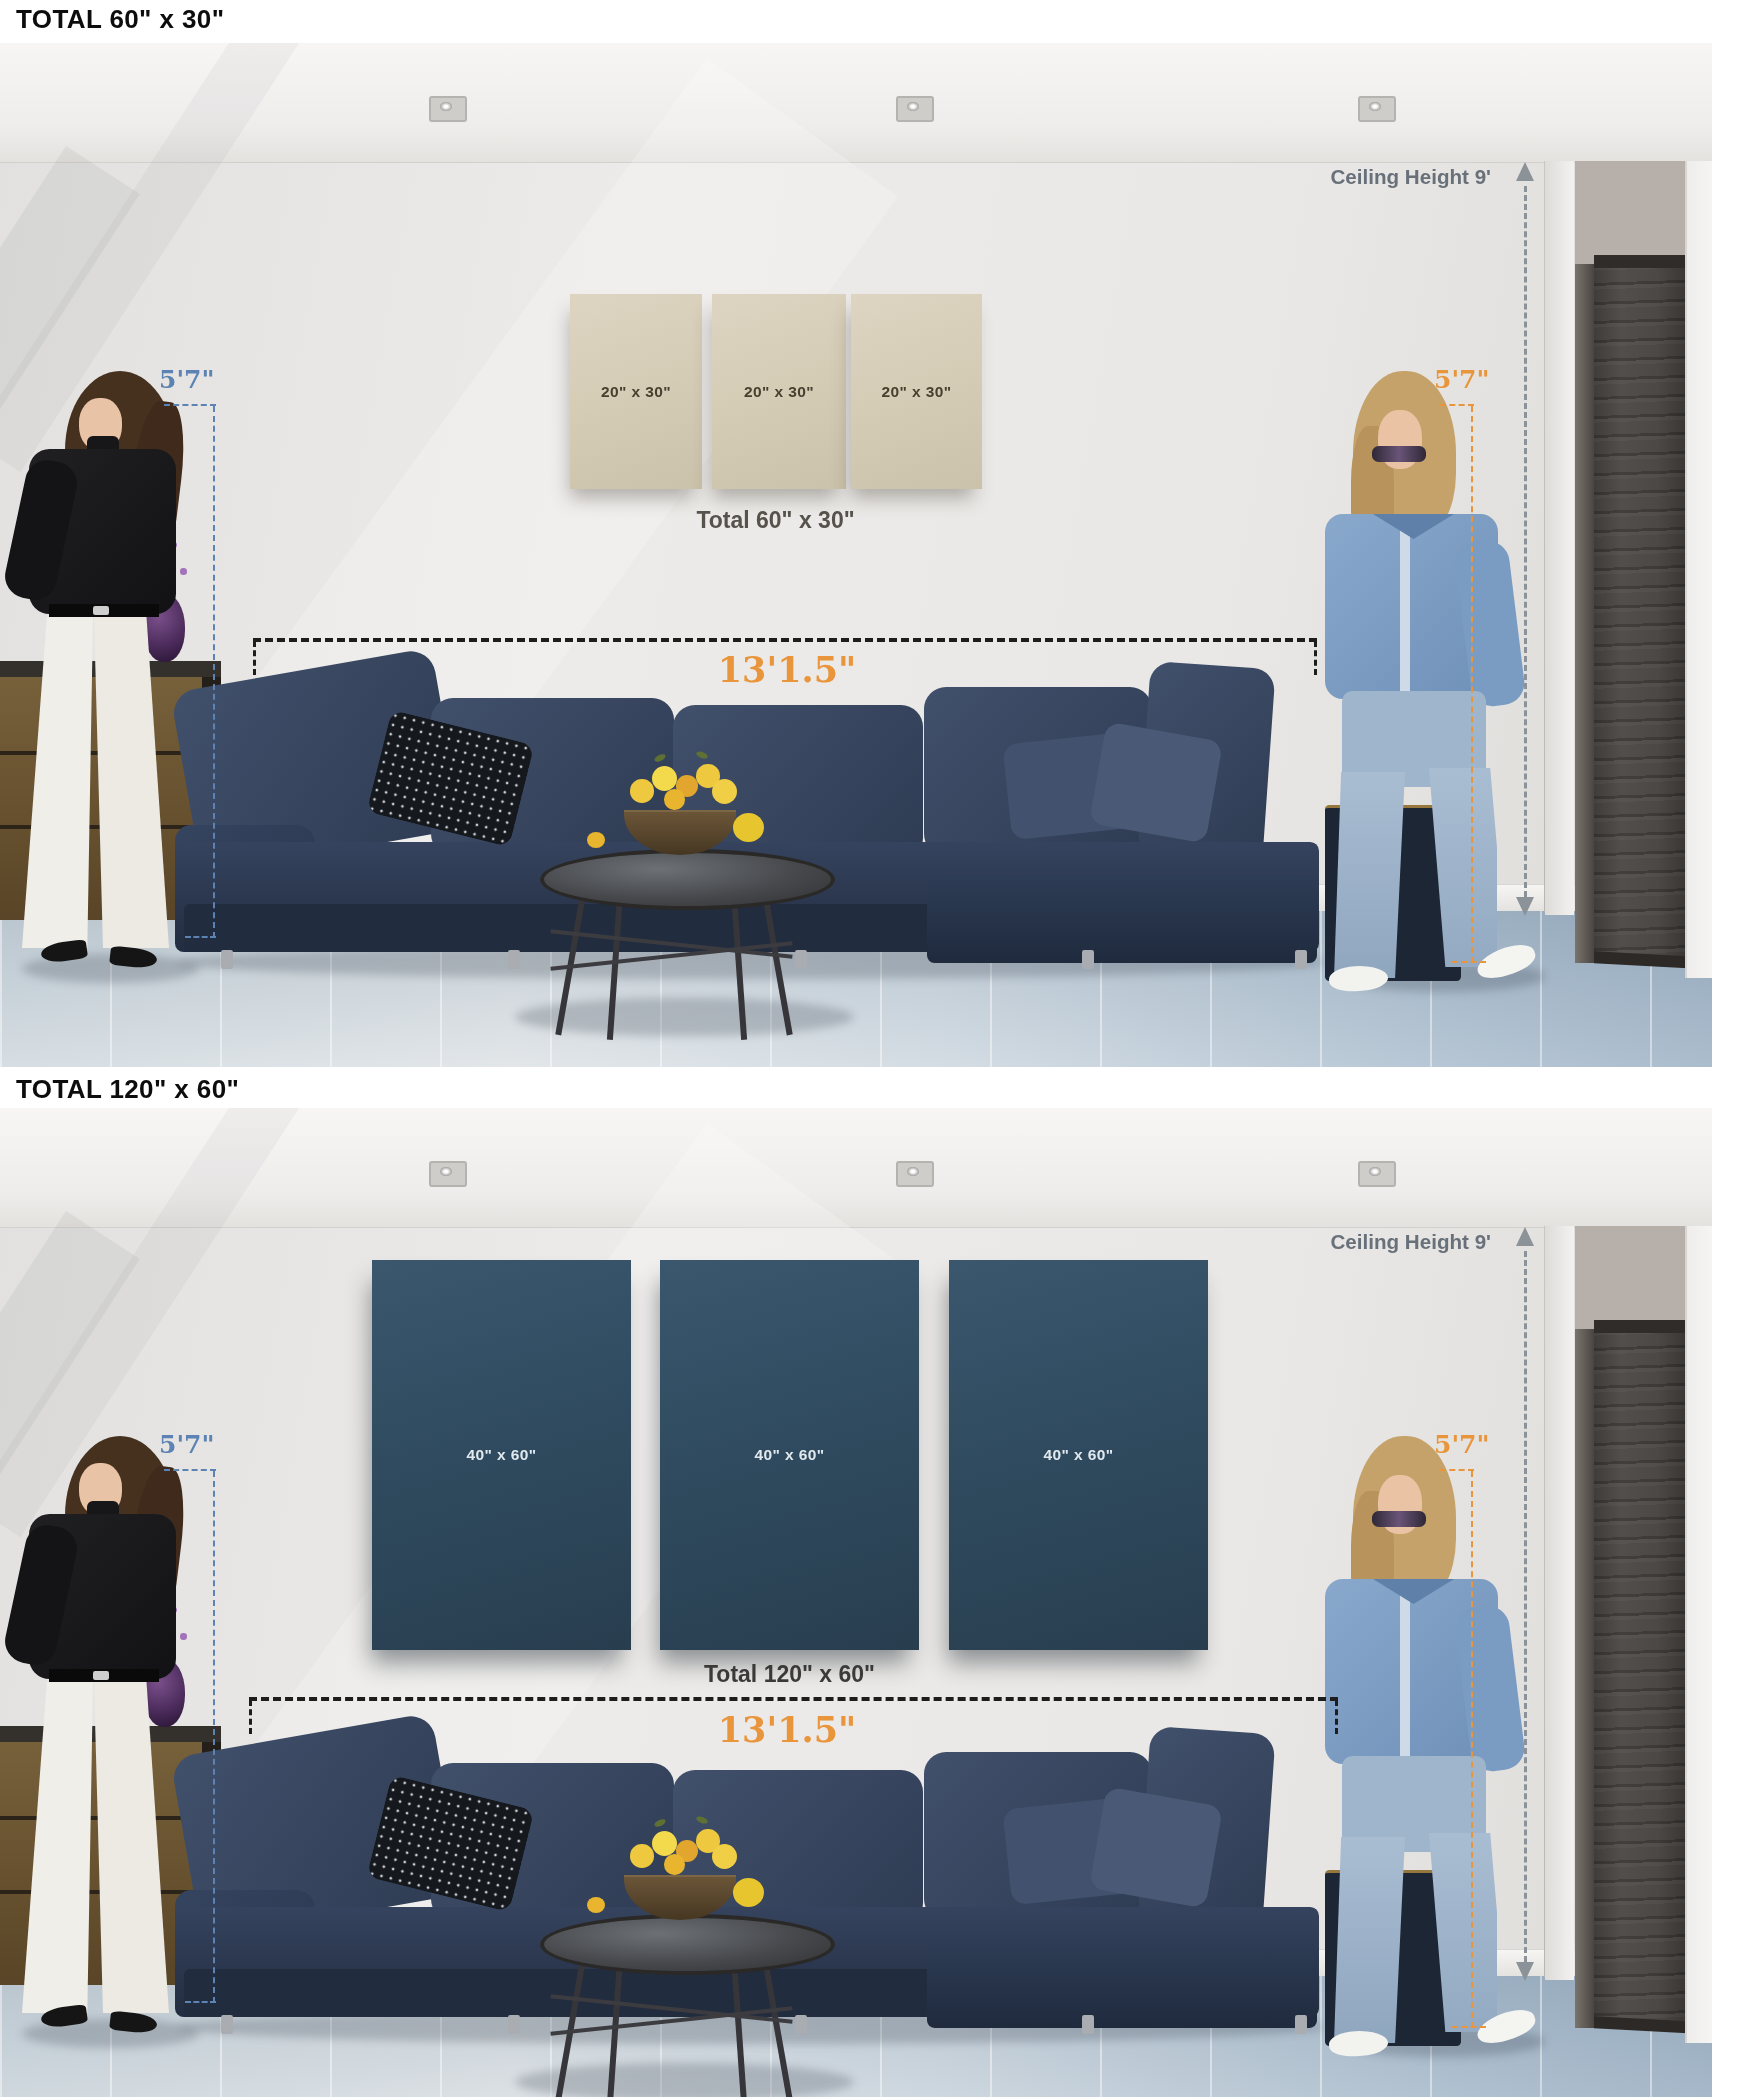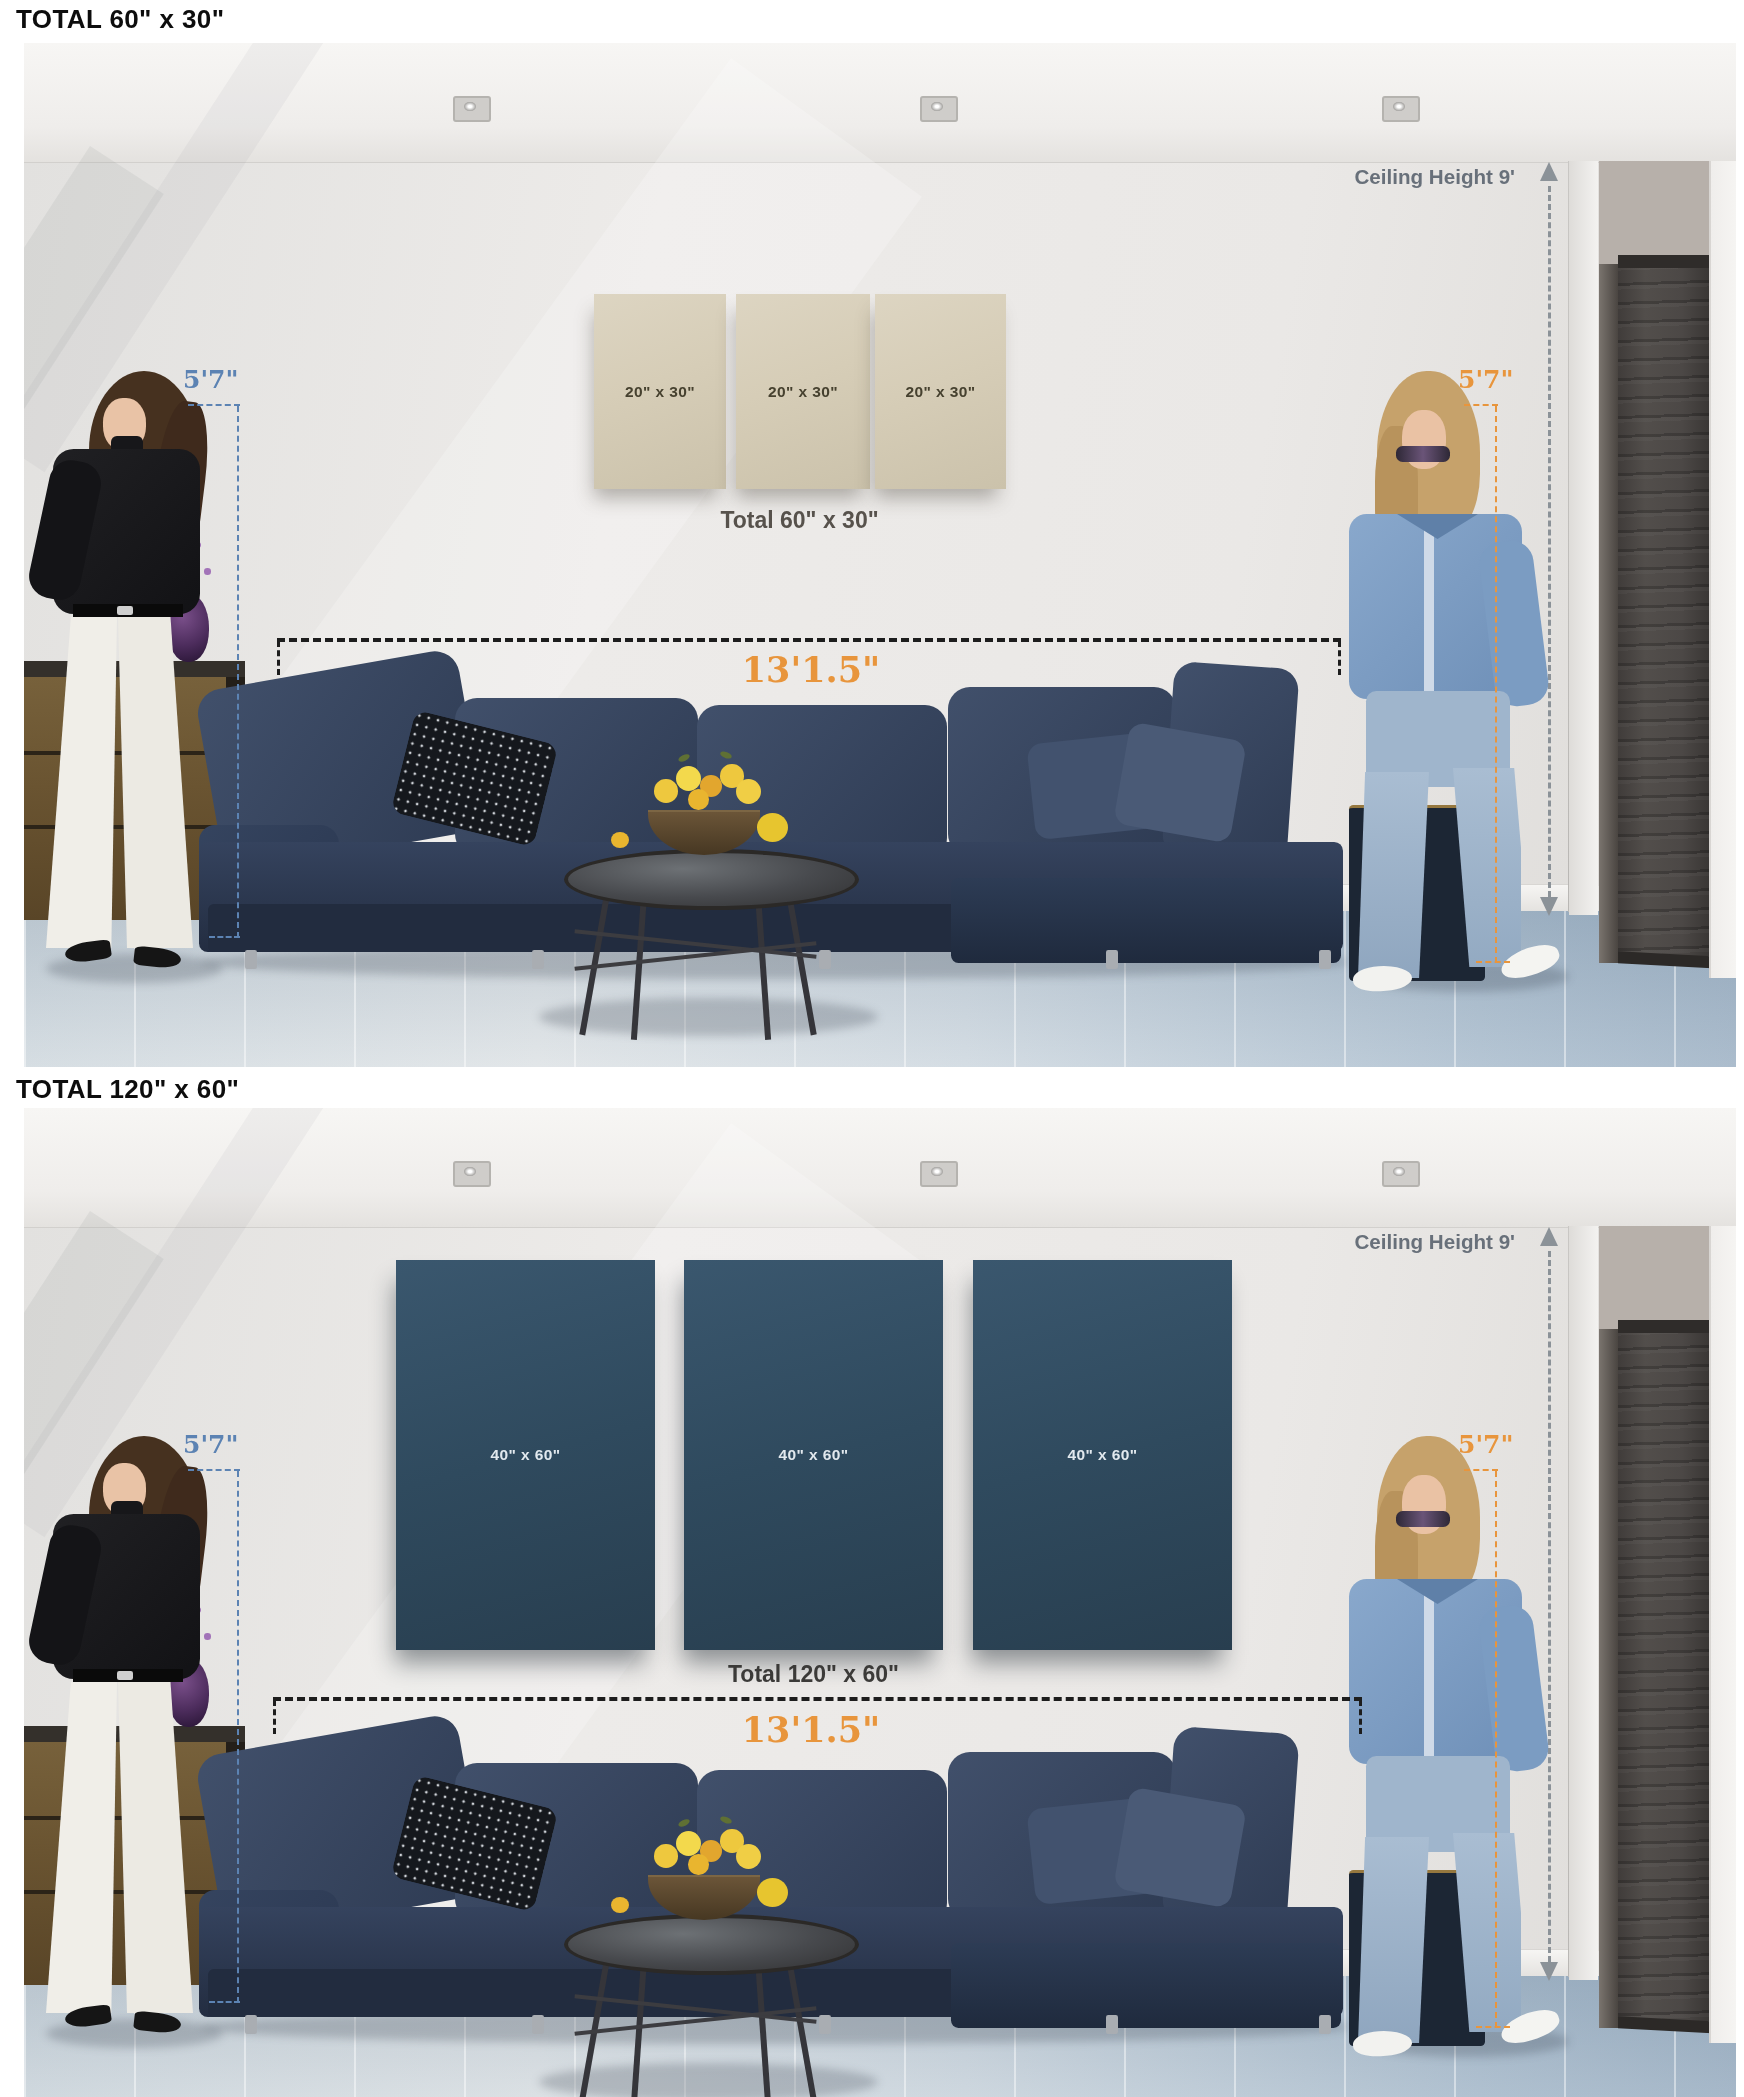--- a/index.html
+++ b/index.html
@@ -1,20 +1,20 @@
 <!DOCTYPE html>
 <html style="font-size:11.8px"><head>
 <meta charset="utf-8">
 <style>
   html,body{margin:0;padding:0;background:#ffffff;}
   body{font-family:"Liberation Sans",sans-serif;}
   .page{position:relative;width:1744px;height:2097px;background:#fff;overflow:hidden;}
   .abs{position:absolute;}
   .sec-title{position:absolute;left:16px;margin:0;font-size:26px;font-weight:800;letter-spacing:0.4px;color:#0d0d0d;font-family:"Liberation Sans",sans-serif;}
-  .scene{position:absolute;left:24px;width:1712px;background:#e9e8e6;overflow:hidden;}
+  .scene{position:absolute;left:0;width:1712px;background:#e9e8e6;overflow:hidden;}
   .scene--a{top:43px;height:1024px;}
   .scene--b{top:1108px;height:990px;}
 
   
   .ceiling{left:0;top:0;width:1712px;height:119px;background:linear-gradient(180deg,#f7f6f4 0%,#efedeb 70%,#e4e2df 100%);border-bottom:1.5px solid #d2d0cd;z-index:2;}
   .clight{width:34px;height:22px;background:#cfcdca;border:2.2px solid #b5b3af;border-radius:2.9px;z-index:3;}
   .clight i{position:absolute;left:8.8px;top:4.4px;width:11.8px;height:8.8px;border-radius:50%;background:radial-gradient(#ffffff 20%,#8f8d8a 80%);}
   .wall{left:0;top:118px;width:1712px;height:725px;background:linear-gradient(100deg,#e2e1df 0%,#edebe9 35%,#eae8e6 70%,#dddbd8 100%);z-index:1;}
   .band{z-index:3;pointer-events:none;}
   .baseboard{left:0;top:841px;width:1553px;height:28px;background:linear-gradient(180deg,#f6f5f3,#e3e1de);border-top:1.5px solid #d8d6d3;z-index:2;}

